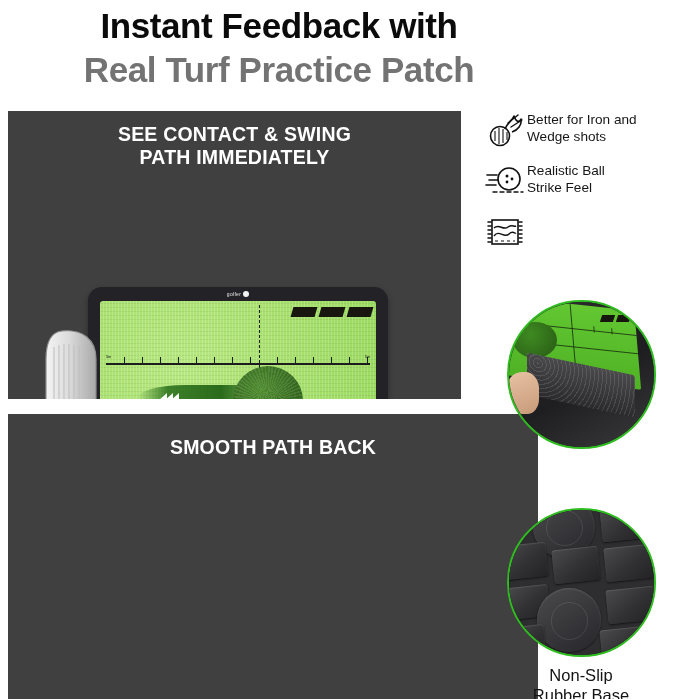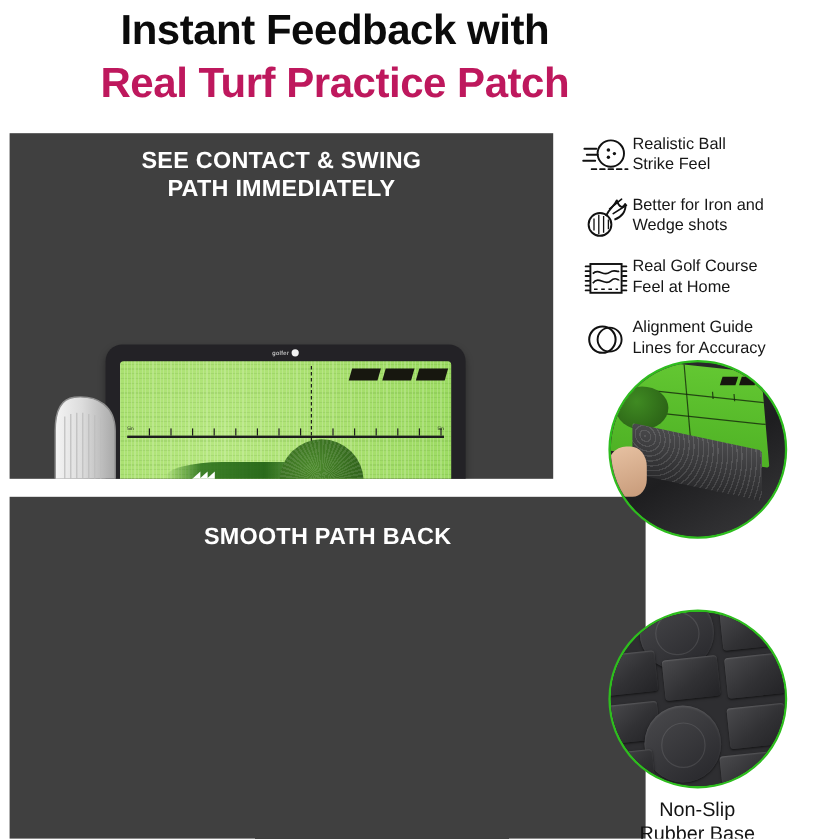--- a/index.html
+++ b/index.html
@@ -10,21 +10,21 @@
   }
   .stage{position:absolute;inset:0;width:679px;height:699px;}
 
   
   .title-wrap{position:absolute;left:0;top:0;width:558px;height:104px;text-align:center;}
   .title-l1{
     font-size:35px;font-weight:bold;color:#0b0b0b;letter-spacing:-0.4px;
     line-height:44px;margin-top:4px;white-space:nowrap;
   }
   .title-l2{
-    font-size:35px;font-weight:bold;color:#be185d;letter-spacing:-0.4px;
+    font-size:35px;font-weight:bold;color:#737373;letter-spacing:-0.4px;
     line-height:44px;white-space:nowrap;
   }
 
   
   .panel{position:absolute;background:#404040;overflow:hidden;}
   #panel-top{left:8px;top:111px;width:453px;height:288px;}
   #panel-bottom{left:8px;top:414px;width:530px;height:285px;}
   .panel-heading{
     position:absolute;left:0;width:100%;text-align:center;color:#ffffff;
     font-size:19.5px;font-weight:bold;letter-spacing:0.2px;line-height:23px;
@@ -214,56 +214,56 @@
 
   <div class="panel" id="panel-bottom">
     <div class="panel-heading" style="white-space:pre-line">SMOOTH PATH BACK</div>
 
   </div>
 
   <div class="features">
 
     <div class="feature">
       <span class="ficon">
-        <svg width="40" height="32" viewBox="0 0 40 32">
-          <circle cx="24" cy="14" r="11" fill="none" stroke="#111" stroke-width="1.6"></circle>
-          <circle cx="22" cy="11" r="1.5" fill="#111"></circle>
-            <circle cx="27" cy="14" r="1.4" fill="#111"></circle>
-          <circle cx="22" cy="17" r="1.4" fill="#111"></circle>
-          <g stroke="#111" stroke-width="1.6" stroke-linecap="round">
-            <line x1="2" y1="10" x2="12" y2="10"></line>
-              <line x1="4" y1="15" x2="13" y2="15"></line>
-            <line x1="1" y1="20" x2="11" y2="20"></line>
-          </g>
-          <line x1="8" y1="27" x2="38" y2="27" stroke="#111" stroke-width="1.4" stroke-dasharray="4 3" stroke-linecap="round"></line>
-        </svg>
-      </span>
-      <span class="ftext">Realistic Ball
-Strike Feel</span>
-    </div>
-
-    <div class="feature">
-      <span class="ficon">
         <svg width="40" height="34" viewBox="0 0 40 34">
           <circle cx="15" cy="23" r="9.5" fill="none" stroke="#111" stroke-width="1.6"></circle>
           <g stroke="#111" stroke-width="1.1">
             <line x1="10" y1="18" x2="10" y2="28"></line>
               <line x1="14" y1="15" x2="14" y2="31"></line>
             <line x1="18" y1="16" x2="18" y2="30"></line>
               <line x1="22" y1="19" x2="22" y2="27"></line>
           </g>
           <path d="M20,16 C23,9 27,8 29,3 C31,9 34,10 36,6 C37,12 33,17 27,19" fill="none" stroke="#111" stroke-width="1.6" stroke-linejoin="round"></path>
           <g stroke="#111" stroke-width="1.4" stroke-linecap="round">
             <line x1="23" y1="10" x2="33" y2="2"></line>
               <line x1="26" y1="14" x2="37" y2="7"></line>
           </g>
         </svg>
       </span>
       <span class="ftext">Better for Iron and
 Wedge shots</span>
+    </div>
+
+    <div class="feature">
+      <span class="ficon">
+        <svg width="40" height="32" viewBox="0 0 40 32">
+          <circle cx="24" cy="14" r="11" fill="none" stroke="#111" stroke-width="1.6"></circle>
+          <circle cx="22" cy="11" r="1.5" fill="#111"></circle>
+            <circle cx="27" cy="14" r="1.4" fill="#111"></circle>
+          <circle cx="22" cy="17" r="1.4" fill="#111"></circle>
+          <g stroke="#111" stroke-width="1.6" stroke-linecap="round">
+            <line x1="2" y1="10" x2="12" y2="10"></line>
+              <line x1="4" y1="15" x2="13" y2="15"></line>
+            <line x1="1" y1="20" x2="11" y2="20"></line>
+          </g>
+          <line x1="8" y1="27" x2="38" y2="27" stroke="#111" stroke-width="1.4" stroke-dasharray="4 3" stroke-linecap="round"></line>
+        </svg>
+      </span>
+      <span class="ftext">Realistic Ball
+Strike Feel</span>
     </div>
 
     <div class="feature">
       <span class="ficon">
         <svg width="40" height="34" viewBox="0 0 40 34">
           <rect x="7" y="5" width="26" height="24" fill="none" stroke="#111" stroke-width="1.6"></rect>
           <g stroke="#111" stroke-width="1.5" stroke-linecap="round">
             <line x1="3" y1="7" x2="6" y2="7"></line>
               <line x1="3" y1="11" x2="6" y2="11"></line>
             <line x1="3" y1="15" x2="6" y2="15"></line>
@@ -275,34 +275,22 @@
             <line x1="34" y1="15" x2="37" y2="15"></line>
               <line x1="34" y1="19" x2="37" y2="19"></line>
             <line x1="34" y1="23" x2="37" y2="23"></line>
               <line x1="34" y1="27" x2="37" y2="27"></line>
           </g>
           <path d="M9,13 C14,8 18,16 23,12 C27,9 29,12 31,11" fill="none" stroke="#111" stroke-width="1.4"></path>
           <path d="M9,21 C14,14 19,24 24,19 C28,15 30,19 31,18" fill="none" stroke="#111" stroke-width="1.4"></path>
           <line x1="10" y1="26" x2="30" y2="26" stroke="#111" stroke-width="1.2" stroke-dasharray="3 3"></line>
         </svg>
       </span>
-      <span class="ftext">Real Golf Course
-Feel at Home</span>
-    </div>
-
-    <div class="feature">
-      <span class="ficon">
-        <svg width="40" height="34" viewBox="0 0 40 34">
-          <circle cx="23" cy="17" r="10" fill="none" stroke="#111" stroke-width="1.6"></circle>
-          <circle cx="17" cy="17" r="11" fill="none" stroke="#111" stroke-width="1.7"></circle>
-        </svg>
-      </span>
-      <span class="ftext">Alignment Guide
-Lines for Accuracy</span>
-    </div>
+    </div>
+
   </div>
 
   <div class="circle-card" id="card-mat">
     <div class="circle-photo">
       <div class="rm-bg"></div>
       <div class="rm-turf">
         <div class="ln" style="left:0;top:42px;width:135px;height:1.4px;"></div>
         <div class="ln" style="left:0;top:24px;width:135px;height:1.2px;"></div>
         <div class="ln" style="left:70px;top:0;width:1.3px;height:78px;"></div>
         <div class="ln" style="left:30px;top:38px;width:1.2px;height:6px;"></div>

